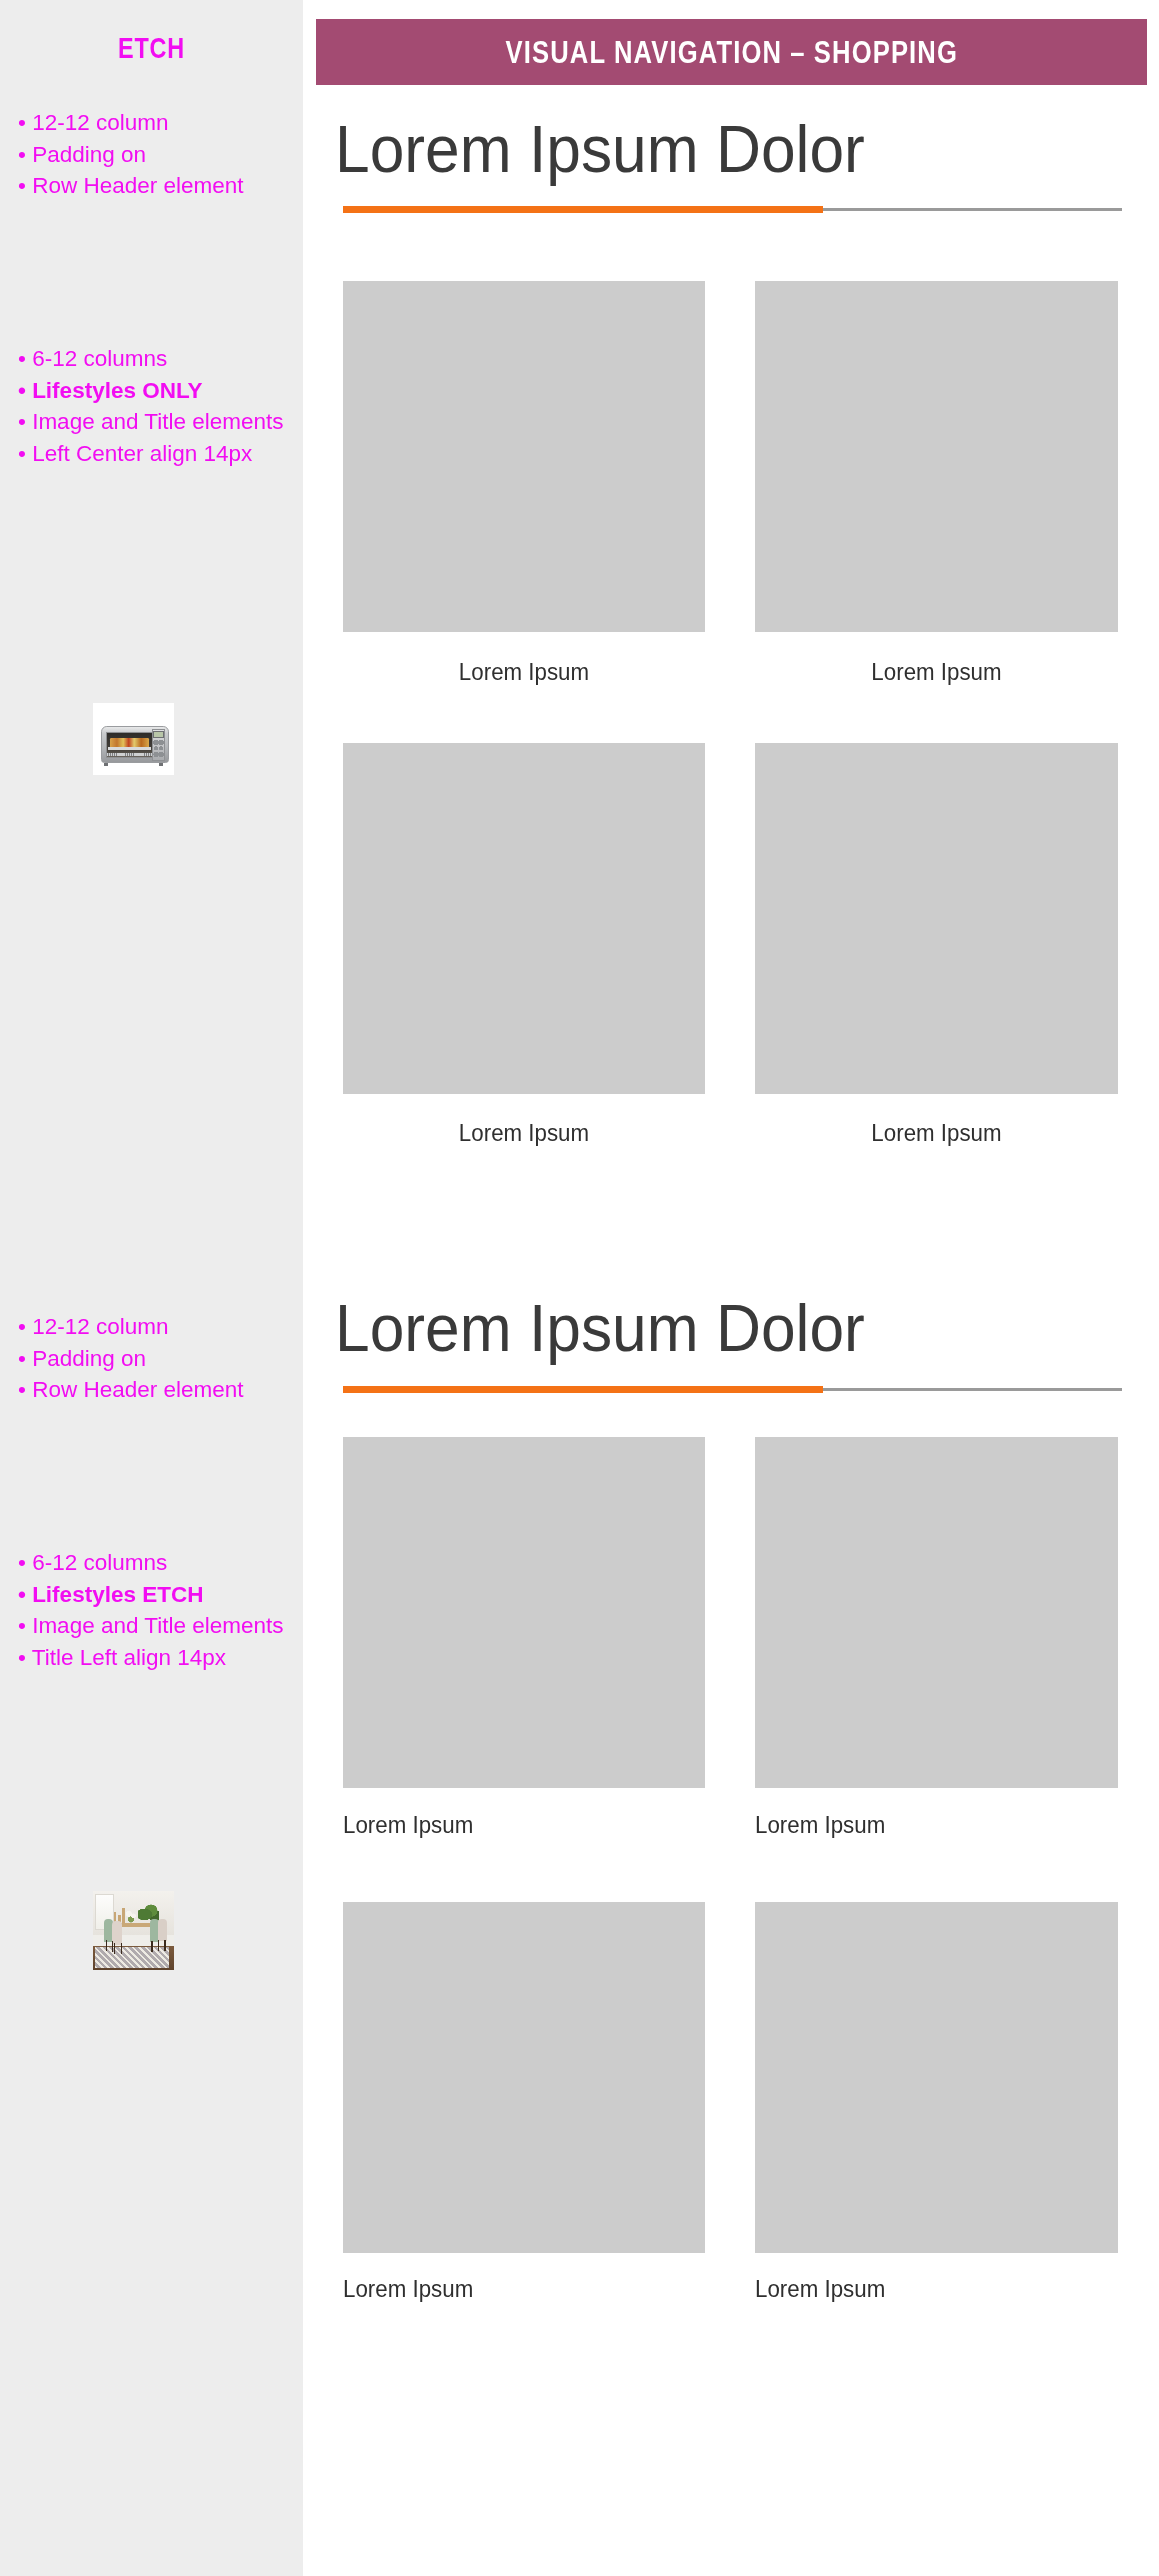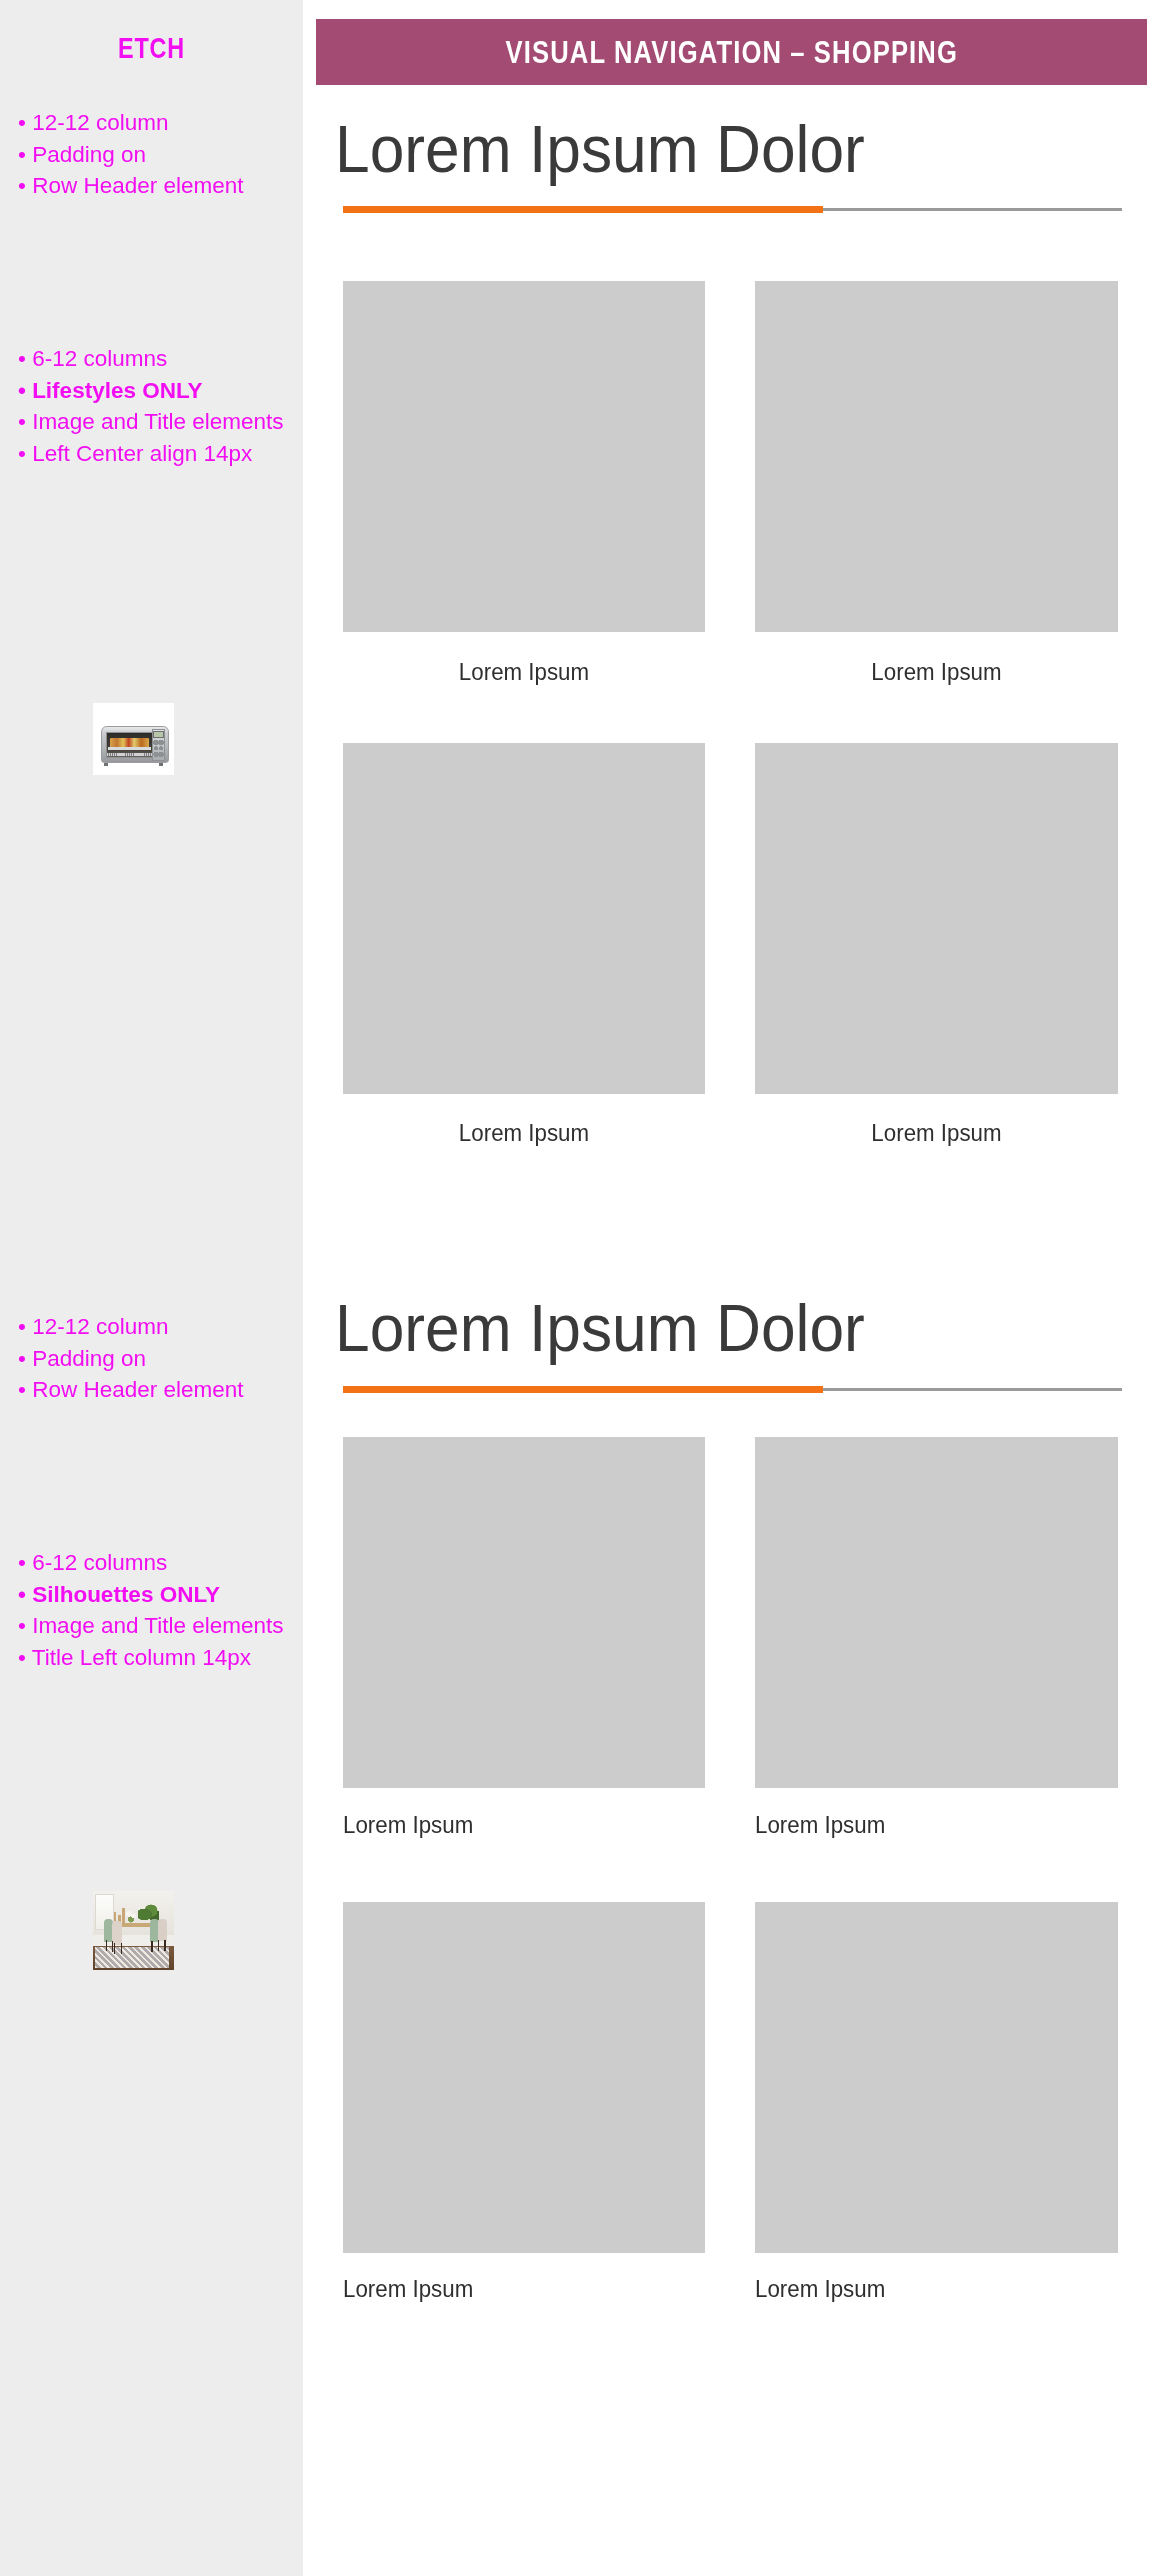--- a/index.html
+++ b/index.html
@@ -362,23 +362,23 @@
     </div>
 
     <div class="note-block" style="top:1311px;">
       <span class="note-line">• 12-12 column</span>
       <span class="note-line">• Padding on</span>
       <span class="note-line">• Row Header element</span>
     </div>
 
     <div class="note-block" style="top:1547px;">
       <span class="note-line">• 6-12 columns</span>
-      <span class="note-line bold">• Silhouettes ONLY</span>
+      <span class="note-line bold">• Lifestyles ETCH</span>
       <span class="note-line">• Image and Title elements</span>
-      <span class="note-line">• Title Left column 14px</span>
+      <span class="note-line">• Title Left align 14px</span>
     </div>
 
     <div class="rail-thumb thumb-room">
       <div class="room-art">
         <div class="room-wall"></div>
         <div class="room-window"></div>
         <div class="room-floor"></div>
         <div class="room-rug"></div>
         <div class="room-plant"></div>
         <div class="room-flowers"></div>

